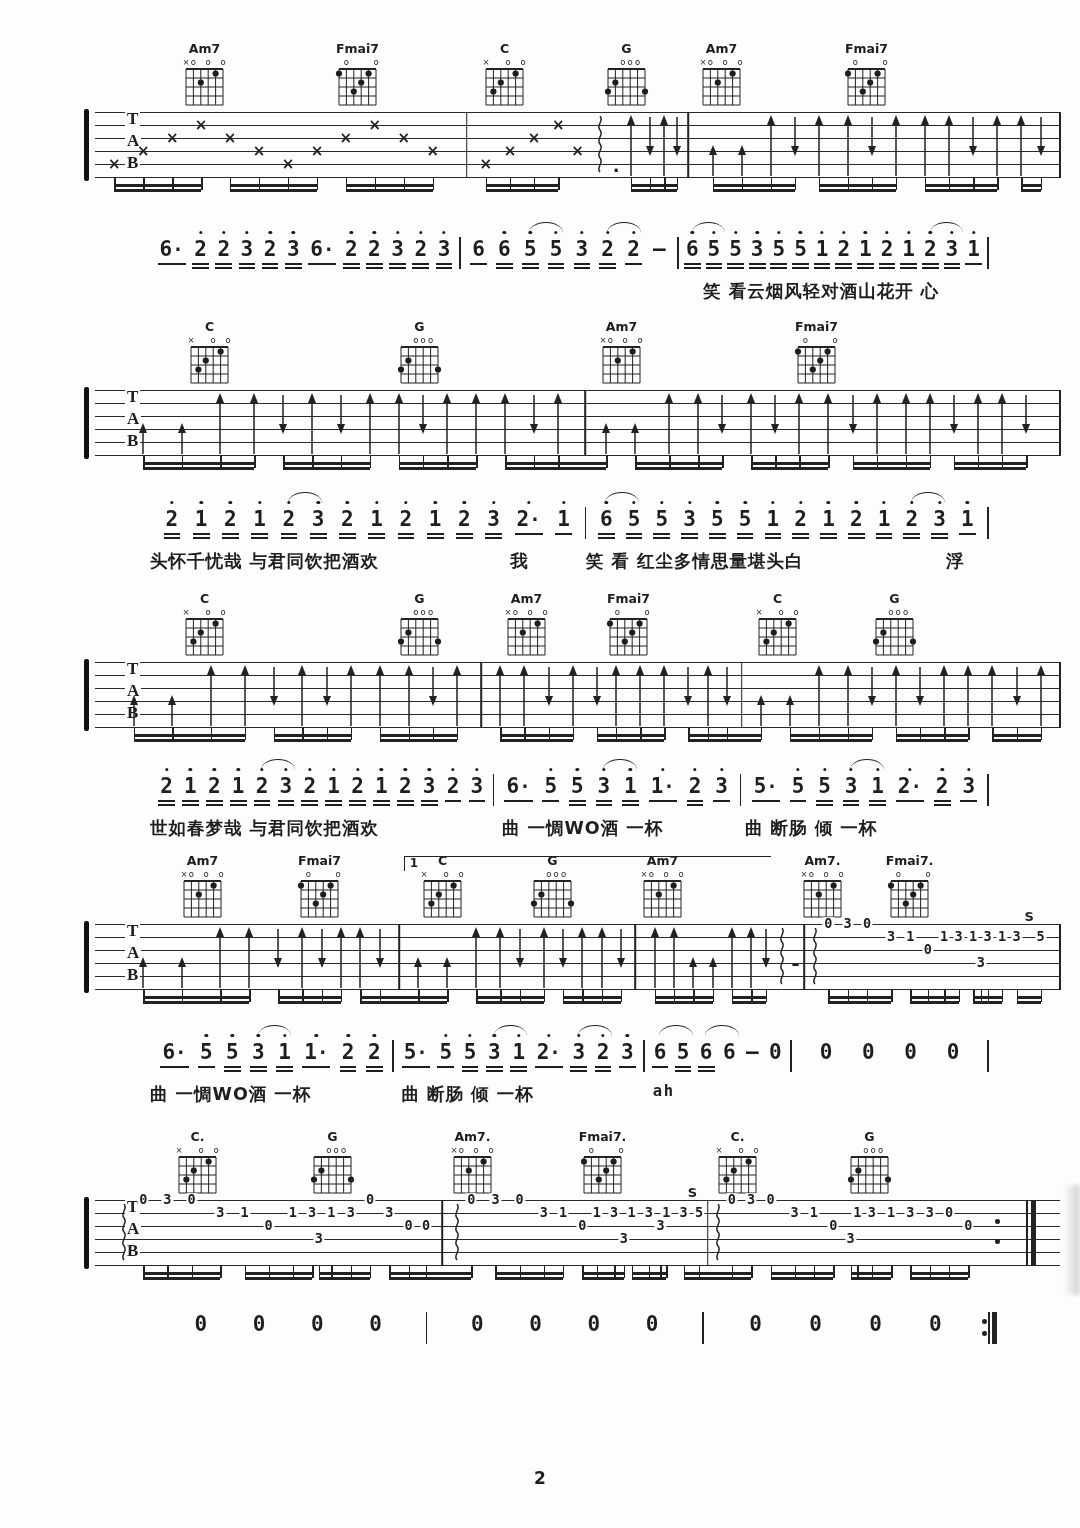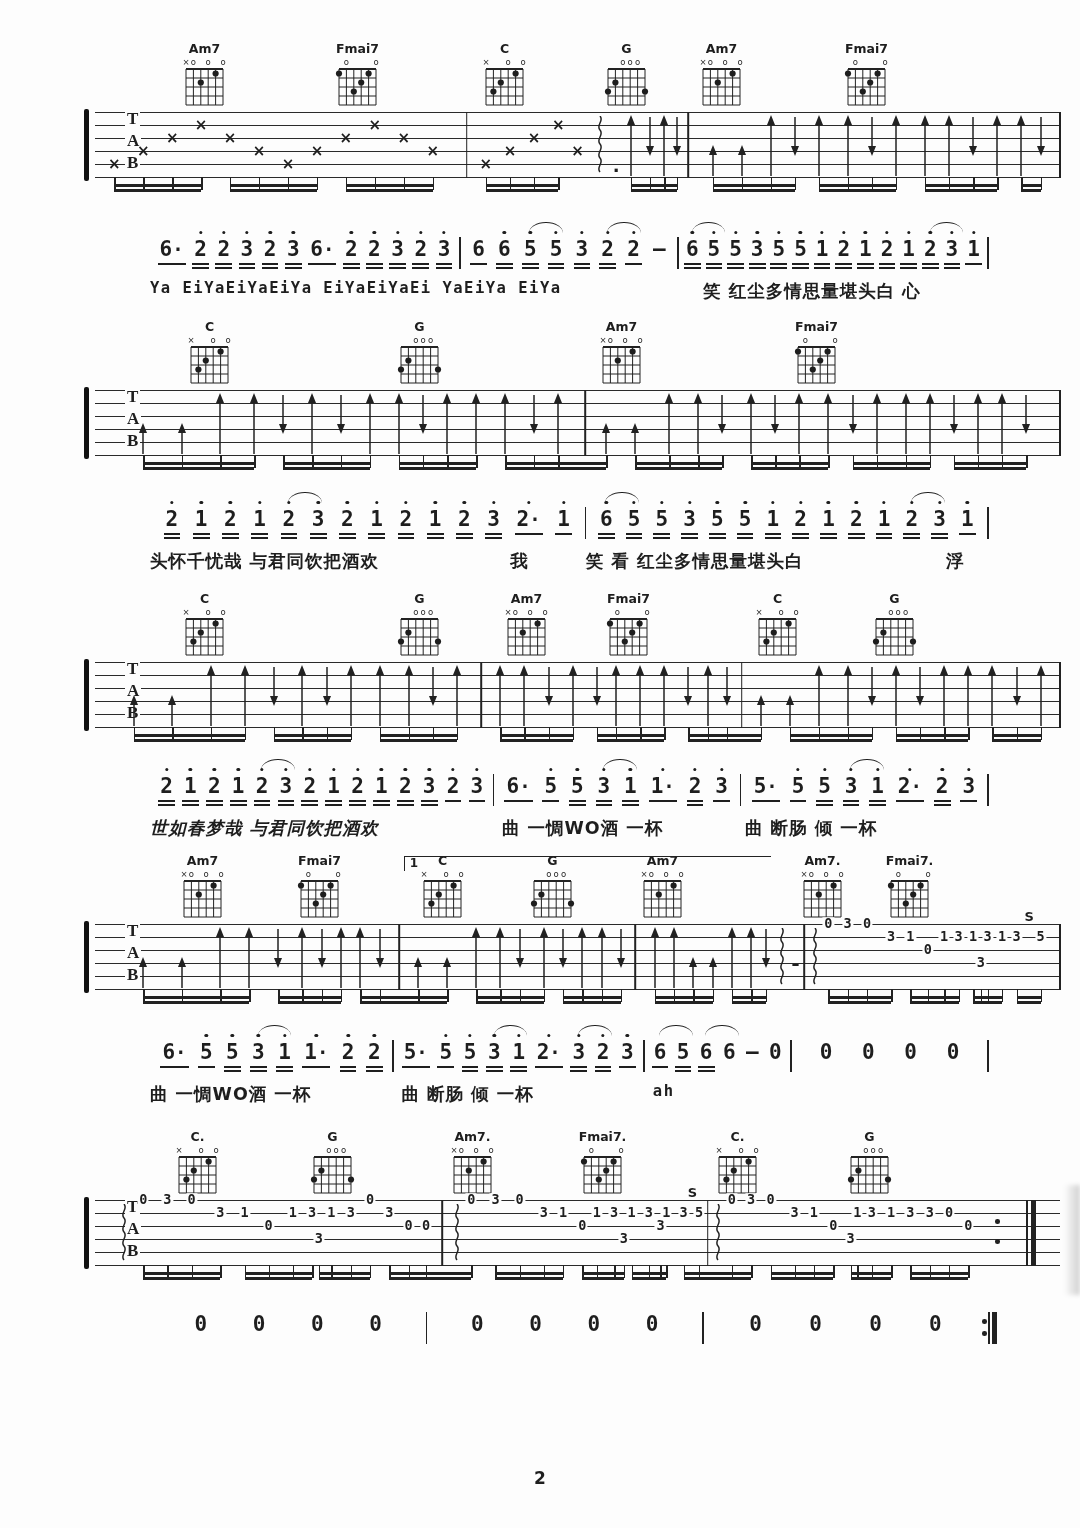--- a/index.html
+++ b/index.html
@@ -1585,22 +1585,21 @@
         <div class="note">1<div class="hid"></div><div class="ul1"></div><div class="ul2"></div></div>
         <div class="note">2<div class="hid"></div><div class="ul1"></div><div class="ul2"></div></div>
         <div class="note">1<div class="hid"></div><div class="ul1"></div><div class="ul2"></div></div>
         <div class="note">2<div class="hid"></div><div class="ul1"></div><div class="ul2"></div></div>
         <div class="note">1<div class="hid"></div><div class="ul1"></div><div class="ul2"></div></div>
         <div class="note">2<div class="hid"></div><div class="ul1"></div><div class="ul2"></div><div class="arc"></div></div>
         <div class="note">3<div class="hid"></div><div class="ul1"></div><div class="ul2"></div></div>
         <div class="note">1<div class="hid"></div><div class="ul1"></div></div>
       </div>
       <div class="vbar" style="left: calc(100% - 1px);"></div>
-      <div class="lyr latin" style="left: 0%;">Ya EiYaEiYaEiYa EiYaEiYaEi YaEiYa EiYa</div>
-      <div class="lyr" style="left: 66%;">笑 红尘多情思量堪头白 心</div>
+      <div class="lyr" style="left: 66%;">笑 看云烟风轻对酒山花开 心</div>
     </div>
     <div class="vocal" style="top: 505px;">
       <div class="measure" style="left: 0%; width: 52%;">
         <div class="note">2<div class="hid"></div><div class="ul1"></div><div class="ul2"></div></div>
         <div class="note">1<div class="hid"></div><div class="ul1"></div><div class="ul2"></div></div>
         <div class="note">2<div class="hid"></div><div class="ul1"></div><div class="ul2"></div></div>
         <div class="note">1<div class="hid"></div><div class="ul1"></div><div class="ul2"></div></div>
         <div class="note">2<div class="hid"></div><div class="ul1"></div><div class="ul2"></div><div class="arc"></div></div>
         <div class="note">3<div class="hid"></div><div class="ul1"></div><div class="ul2"></div></div>
         <div class="note">2<div class="hid"></div><div class="ul1"></div><div class="ul2"></div></div>
@@ -1668,21 +1667,21 @@
         <div class="note">5<span class="aft">·</span><div class="ul1"></div></div>
         <div class="note">5<div class="hid"></div><div class="ul1"></div></div>
         <div class="note">5<div class="hid"></div><div class="ul1"></div><div class="ul2"></div></div>
         <div class="note">3<div class="hid"></div><div class="ul1"></div><div class="ul2"></div><div class="arc"></div></div>
         <div class="note">1<div class="hid"></div><div class="ul1"></div><div class="ul2"></div></div>
         <div class="note">2<span class="aft">·</span><div class="hid"></div><div class="ul1"></div></div>
         <div class="note">2<div class="hid"></div><div class="ul1"></div><div class="ul2"></div></div>
         <div class="note">3<div class="hid"></div><div class="ul1"></div></div>
       </div>
       <div class="vbar" style="left: calc(100% - 1px);"></div>
-      <div class="lyr" style="left: 0%; font-style: italic;">世如春梦哉 与君同饮把酒欢</div>
+      <div class="lyr" style="left: 0%;">世如春梦哉 与君同饮把酒欢</div>
       <div class="lyr" style="left: 42%;">曲 一惆WO酒 一杯</div>
       <div class="lyr" style="left: 71%;">曲 断肠 倾 一杯</div>
     </div>
     <div class="vocal" style="top: 1038px;">
       <div class="measure" style="left: 0%; width: 29%;">
         <div class="note">6<span class="aft">·</span><div class="ul1"></div></div>
         <div class="note">5<div class="hid"></div><div class="ul1"></div></div>
         <div class="note">5<div class="hid"></div><div class="ul1"></div><div class="ul2"></div></div>
         <div class="note">3<div class="hid"></div><div class="ul1"></div><div class="ul2"></div><div class="arc"></div></div>
         <div class="note">1<div class="hid"></div><div class="ul1"></div><div class="ul2"></div></div>

